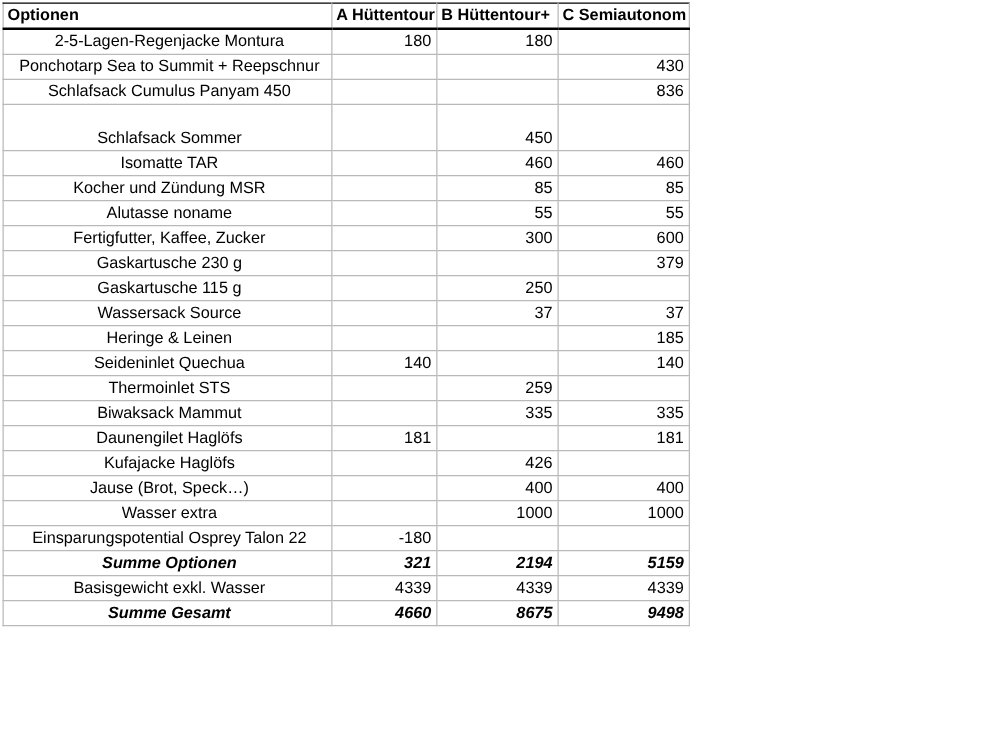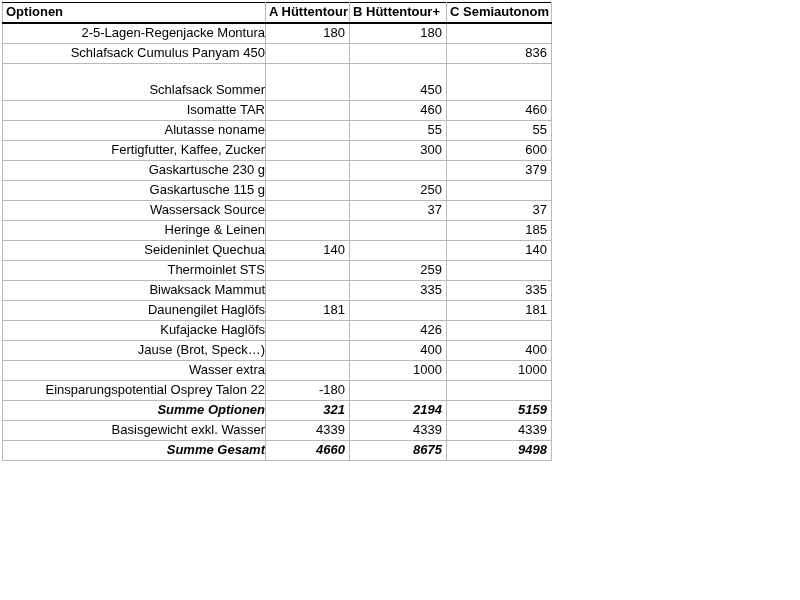--- a/index.html
+++ b/index.html
@@ -41,21 +41,21 @@
     text-align: left;
     padding-left: 3px;
     border-top: 1px solid #000000;
     border-bottom: 2px solid #000000;
     margin-top: 44px;
   }
   tbody tr { height: 20px; }
   tbody tr.tall { height: 37px; }
   tbody tr.bold td { font-weight: bold; font-style: italic; }
   td.label {
-    text-align: right;
+    text-align: center;
     padding-left: 3px;
   }
   td.num {
     text-align: right;
     padding-right: 4px;
   }
 </style>
 </head>
 <body>
 
@@ -76,36 +76,48 @@
       </tr>
     </thead>
     <tbody>
         <tr>
           <td class="label">2-5-Lagen-Regenjacke Montura</td>
           <td class="num">180</td>
           <td class="num">180</td>
           <td class="num"></td>
         </tr>
         <tr>
+          <td class="label">Ponchotarp Sea to Summit + Reepschnur</td>
+          <td class="num"></td>
+          <td class="num"></td>
+          <td class="num">430</td>
+        </tr>
+        <tr>
           <td class="label">Schlafsack Cumulus Panyam 450</td>
           <td class="num"></td>
           <td class="num"></td>
           <td class="num">836</td>
         </tr>
         <tr class="tall">
           <td class="label">Schlafsack Sommer</td>
           <td class="num"></td>
           <td class="num">450</td>
           <td class="num"></td>
         </tr>
         <tr>
           <td class="label">Isomatte TAR</td>
           <td class="num"></td>
           <td class="num">460</td>
           <td class="num">460</td>
+        </tr>
+        <tr>
+          <td class="label">Kocher und Zündung MSR</td>
+          <td class="num"></td>
+          <td class="num">85</td>
+          <td class="num">85</td>
         </tr>
         <tr>
           <td class="label">Alutasse noname</td>
           <td class="num"></td>
           <td class="num">55</td>
           <td class="num">55</td>
         </tr>
         <tr>
           <td class="label">Fertigfutter, Kaffee, Zucker</td>
           <td class="num"></td>

